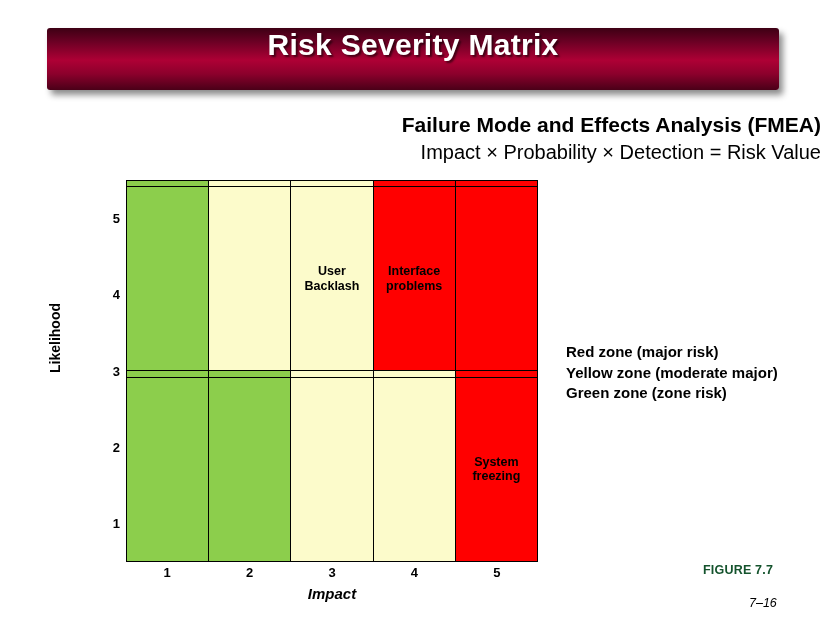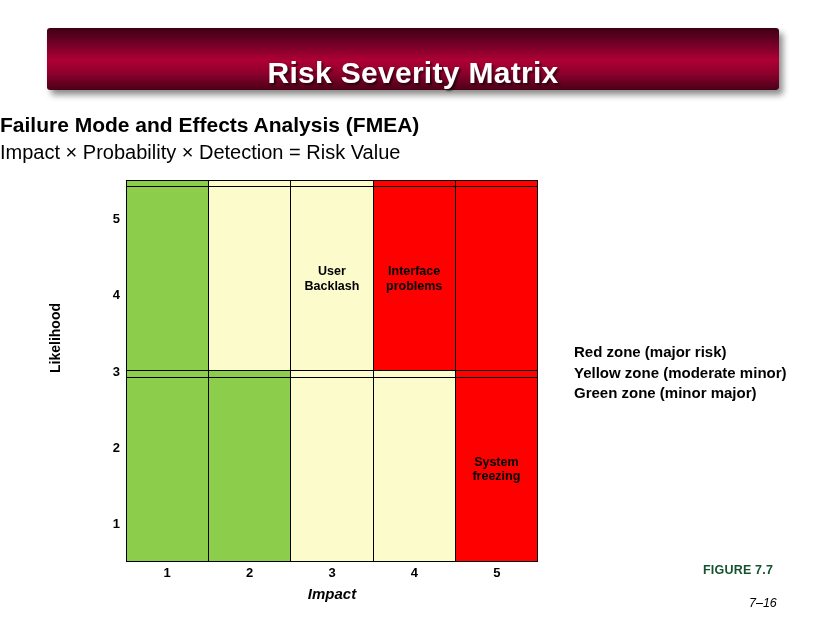--- a/index.html
+++ b/index.html
@@ -24,38 +24,38 @@
     height: 62px;
     background: linear-gradient(to bottom,
                 #3d0014 0%,
                 #6b0024 22%,
                 #ae0035 52%,
                 #8c002c 74%,
                 #4a0018 100%);
     border-radius: 3px;
     box-shadow: 4px 5px 6px rgba(0,0,0,0.45);
     display: flex;
-    align-items: flex-end;
+    align-items: flex-start;
     justify-content: center;
   }
   #title-banner .title-text {
     color: #ffffff;
     font-size: 30px;
     font-weight: bold;
     letter-spacing: 0.3px;
     text-shadow: 2px 2px 2px rgba(0,0,0,0.55);
     white-space: nowrap;
   }
 
   
   .chart-heading {
     position: absolute;
     left: 0;
     width: 821px;
-    text-align: left;
+    text-align: right;
     color: #000000;
   }
   #chart-title {
     top: 113px;
     font-size: 21px;
     font-weight: bold;
   }
   #chart-subtitle {
     top: 141px;
     font-size: 20px;
@@ -152,21 +152,20 @@
 
   
   #legend {
     position: absolute;
     left: 566px;
     top: 342px;
     font-size: 15px;
     font-weight: bold;
     color: #000000;
     line-height: 1.38;
-    margin-left: 8px;
   }
 
   
   #figure-caption {
     position: absolute;
     left: 703px;
     top: 563px;
     font-size: 12.5px;
     font-weight: bold;
     color: #14532d;
@@ -239,18 +238,18 @@
     <div class="tick">1</div>
     <div class="tick">2</div>
     <div class="tick">3</div>
     <div class="tick">4</div>
     <div class="tick">5</div>
   </div>
 <div id="x-axis-title">Impact</div>
 
 <div id="legend">
     <div>Red zone (major risk)</div>
-    <div>Yellow zone (moderate minor)</div>
-    <div>Green zone (minor major)</div>
+    <div>Yellow zone (moderate major)</div>
+    <div>Green zone (zone risk)</div>
   </div>
 
 <div id="figure-caption">FIGURE 7.7</div>
 <div id="slide-number">7–16</div>
 
 </body></html>

